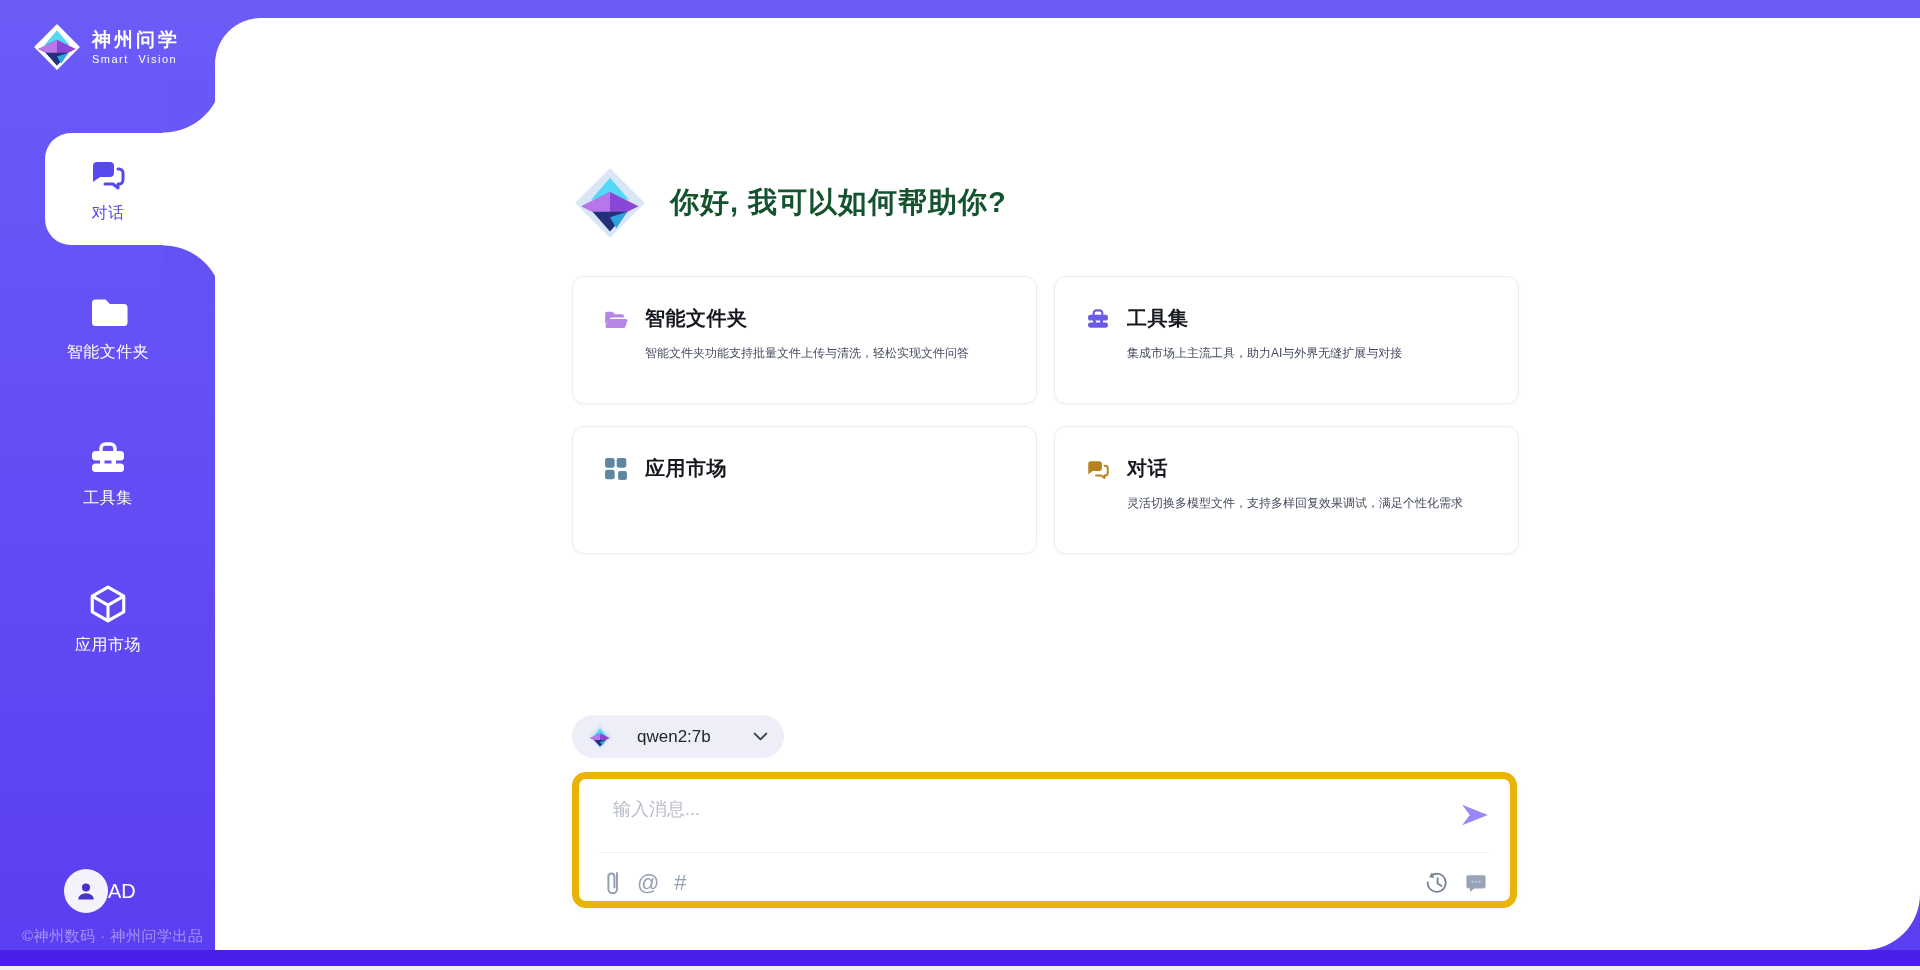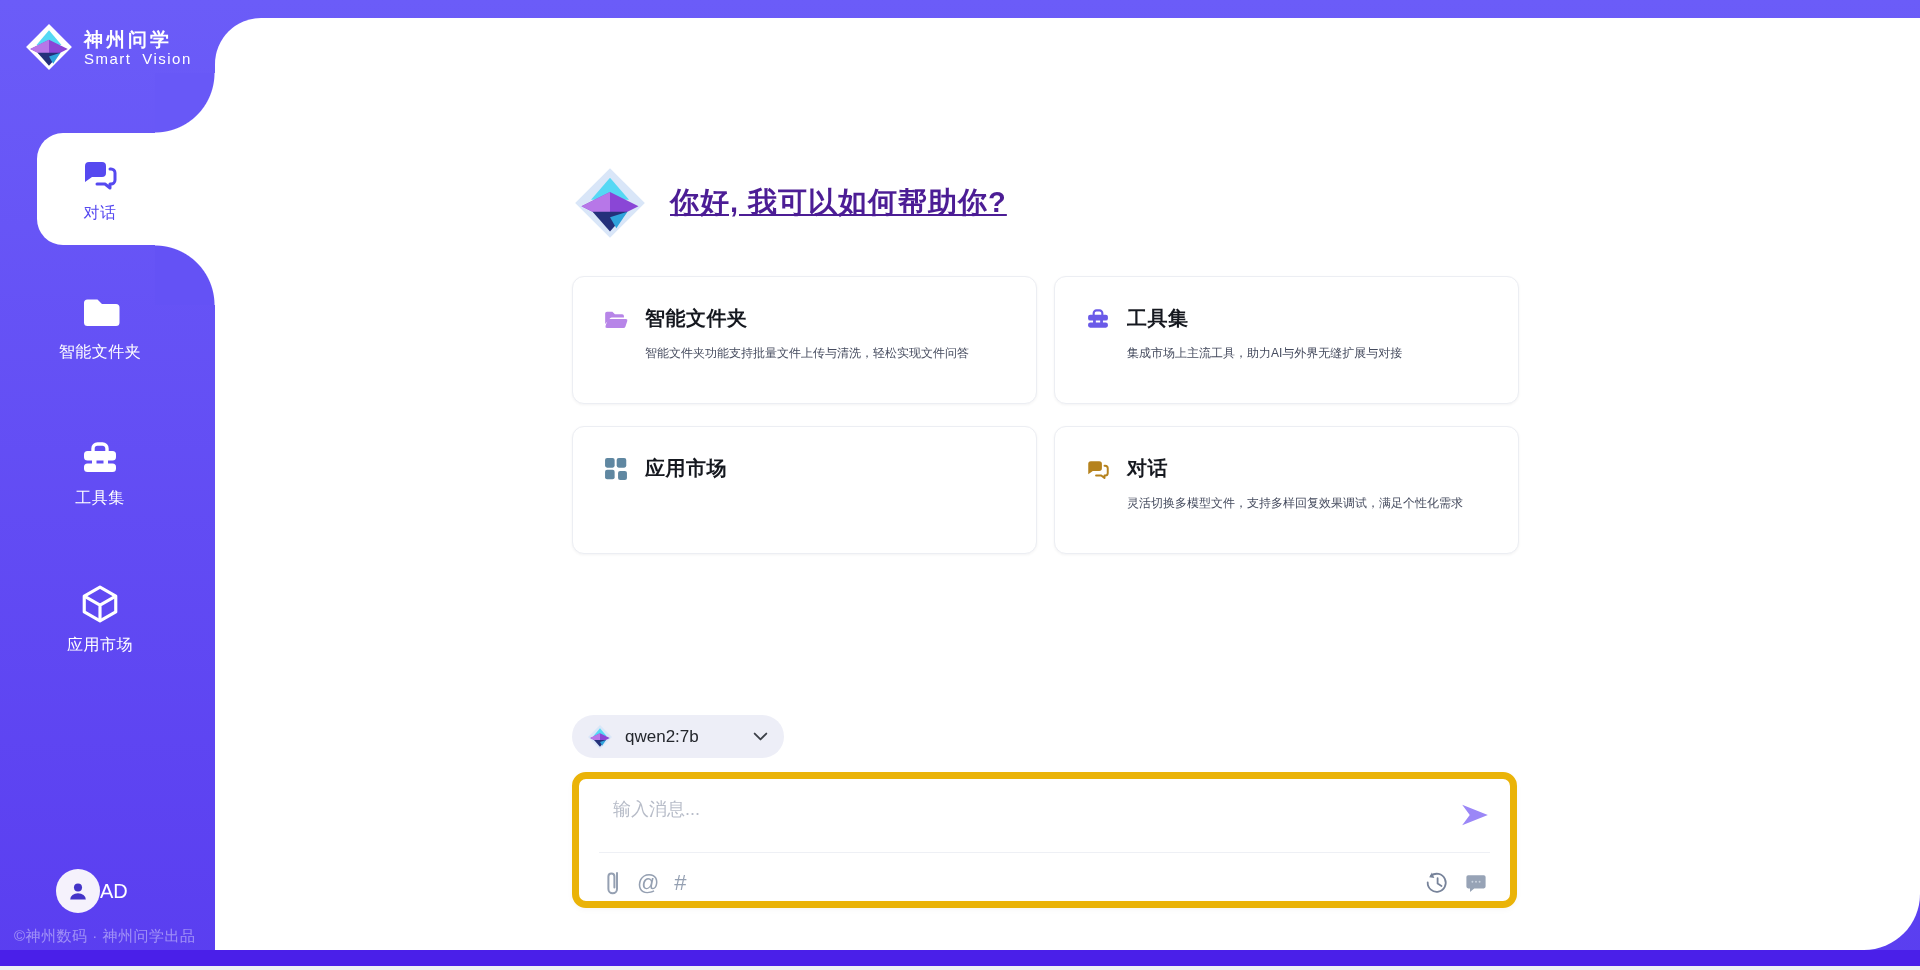--- a/index.html
+++ b/index.html
@@ -1,53 +1,53 @@
 <!DOCTYPE html>
 <html><head>
 <meta charset="utf-8">
 <style>
   html,body{margin:0;padding:0;}
   body{width:1920px;height:970px;background:#eef0f5;font-family:"Liberation Sans","DejaVu Sans",sans-serif;overflow:hidden;}
   .app{position:relative;width:1920px;height:966px;background:linear-gradient(180deg,#6b5cf8 0%,#5a3ef0 100%);overflow:hidden;}
   .bottom-bar{position:absolute;left:0;right:0;bottom:0;height:16px;background:#4a1fe9;}
 
   
-  .sidebar{position:absolute;left:0;top:0;width:215px;height:100%;}
+  .sidebar{position:absolute;left:8px;top:0;width:215px;height:100%;}
   .brand{position:absolute;left:24px;top:22px;display:flex;align-items:center;gap:10px;--dmd-outer:#ffffff;}
   .brand-name{color:#fff;font-size:19px;font-weight:700;letter-spacing:3px;line-height:24px;}
-  .brand-sub{color:#fff;font-size:15px;letter-spacing:1.5px;word-spacing:5px;line-height:14px;}
+  .brand-sub{color:#fff;font-size:11px;letter-spacing:1.5px;word-spacing:5px;line-height:14px;}
   .fillet{position:absolute;left:155px;width:60px;height:60px;}
   .fillet-top{top:73px;background:radial-gradient(circle 60px at 0 0,#6858f7 0 59px,#ffffff 60px);}
   .fillet-bottom{top:245px;background:radial-gradient(circle 60px at 0 100%,#6452f5 0 59px,#ffffff 60px);}
   .nav-active{position:absolute;left:37px;top:133px;width:178px;height:112px;background:#fff;border-radius:26px 0 0 26px;
     display:flex;flex-direction:column;align-items:center;justify-content:center;gap:9px;box-sizing:border-box;padding-right:52px;cursor:pointer;}
   .nav-active .nav-label{color:#5649f0;}
   .nav-item{position:absolute;left:0;width:200px;display:flex;flex-direction:column;align-items:center;gap:10px;cursor:pointer;}
   .nav-label{font-size:16px;color:#fff;letter-spacing:.5px;}
   .user{position:absolute;left:56px;top:869px;display:flex;align-items:center;gap:0;cursor:pointer;}
   .avatar{width:44px;height:44px;border-radius:50%;background:#f5f2fc;display:flex;align-items:center;justify-content:center;}
   .user-name{color:#fff;font-size:20px;font-weight:500;}
   .copyright{position:absolute;left:14px;top:927px;font-size:15px;color:rgba(255,255,255,.42);letter-spacing:.5px;}
 
   
   .panel{position:absolute;left:215px;top:18px;right:0;bottom:16px;background:#fff;border-radius:46px 0 56px 0;}
   .content{position:absolute;left:357px;top:0;width:948px;height:100%;}
   .greeting{position:absolute;left:0;top:147px;display:flex;align-items:center;gap:22px;--dmd-outer:#d9e6f8;}
-  .greeting h1{margin:0;font-size:29px;font-weight:700;color:#4c1d95;letter-spacing:1px;text-decoration:underline;}
+  .greeting h1{margin:0;font-size:29px;font-weight:700;color:#14532d;letter-spacing:1px;}
 
   .cards{position:absolute;left:0;top:258px;display:grid;grid-template-columns:465px 465px;column-gap:17px;row-gap:22px;}
   .card{height:128px;box-sizing:border-box;background:#fff;border:1px solid #eceef3;border-radius:12px;
     box-shadow:0 1px 3px rgba(20,24,40,.05);padding:28px 26px 0 30px;cursor:pointer;}
   .card-head{display:flex;align-items:center;gap:16px;margin-bottom:9px;}
   .card-head svg{width:26px;height:26px;flex:0 0 auto;}
   .card h3{margin:0;font-size:20px;font-weight:700;color:#15181f;letter-spacing:.5px;}
   .card p{margin:0 0 0 42px;font-size:12px;line-height:25px;color:#454b5e;width:368px;}
 
   .model-pill{position:absolute;left:0;top:697px;width:212px;height:43px;box-sizing:border-box;background:#edeef7;border-radius:22px;
-    display:flex;align-items:center;gap:12px;padding:0 16px 0 15px;cursor:pointer;--dmd-outer:#d9e6f8;}
+    display:flex;align-items:center;gap:24px;padding:0 16px 0 15px;cursor:pointer;--dmd-outer:#d9e6f8;}
   .model-pill .model-label{font-size:17px;color:#23262c;}
   .model-pill .chev{margin-left:auto;}
 
   .composer{position:absolute;left:0;top:754px;width:945px;height:136px;box-sizing:border-box;background:#fff;
     border:7px solid #eab308;border-radius:14px;box-shadow:0 2px 6px rgba(20,24,40,.03);}
   .composer textarea{position:absolute;left:32px;top:16px;width:820px;height:48px;border:none;outline:none;resize:none;
     font-family:"Liberation Sans","DejaVu Sans",sans-serif;font-size:18px;color:#333;background:transparent;}
   .composer textarea::placeholder{color:#b7bcc8;}
   .send-btn{position:absolute;right:20px;top:22px;width:30px;height:30px;border:none;background:none;padding:0;cursor:pointer;}
   .composer-divider{position:absolute;left:20px;right:20px;top:73px;height:1px;background:#eef0f5;}

